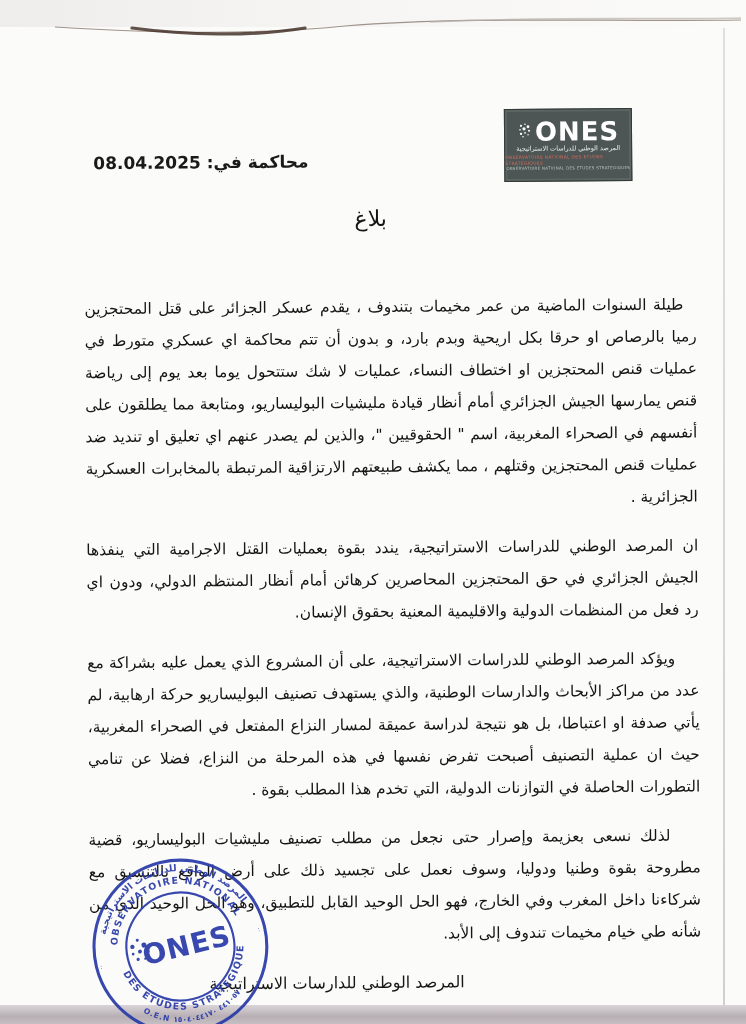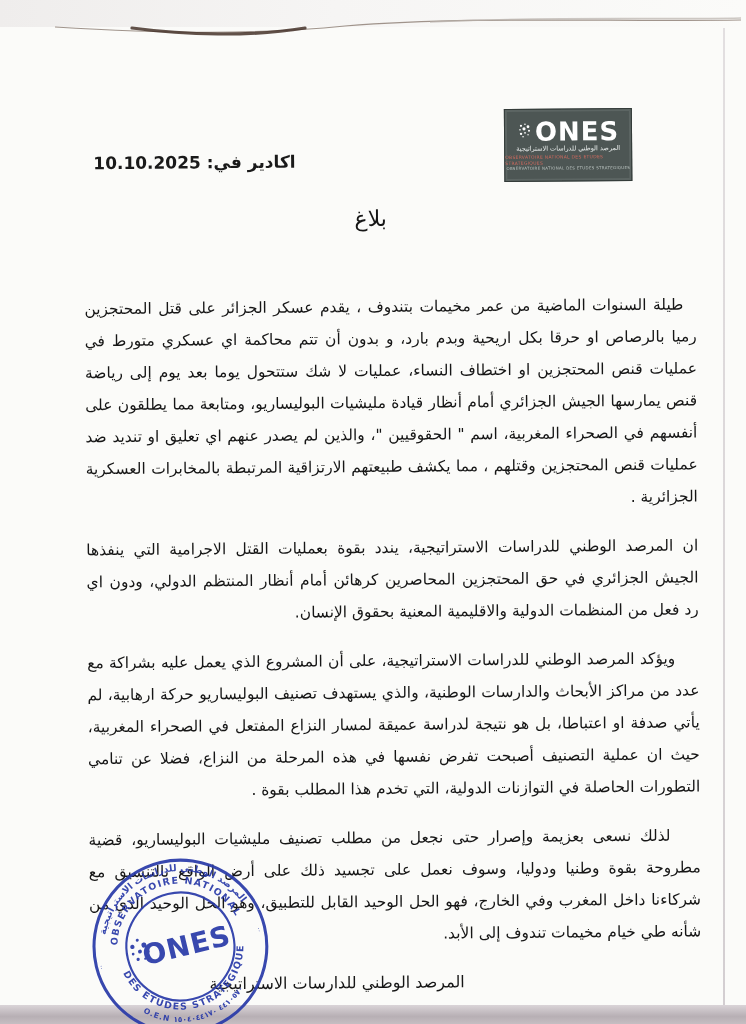--- a/index.html
+++ b/index.html
@@ -63,23 +63,23 @@
     <path d="M55,27 C150,33 250,36 345,26 C470,16 610,22 741,20" fill="none" stroke="#8a7a71" stroke-width="1.2" opacity="0.8"></path>
     <path d="M132,28 C185,35 250,37 305,28" fill="none" stroke="#45322a" stroke-width="3.2" stroke-linecap="round" opacity="0.85"></path>
     <path d="M430,22 C560,16 660,20 741,18" fill="none" stroke="#b9b2ad" stroke-width="1.5" opacity="0.7"></path>
   </svg>
   <div class="right-edge"></div>
   <div class="bottom-band"></div>
 
   <div class="content">
 
     <div class="date-line">
-      <span>اكادير في:</span>
+      <span>محاكمة في:</span>
       <span> </span>
-      <span>10.10.2025</span>
+      <span>08.04.2025</span>
     </div>
 
     <div class="logo">
       <div class="logo-row">
         <svg width="16" height="20" viewBox="0 0 16 20">
           <g fill="#ffffff">
             <circle cx="4" cy="4" r="1.1"></circle>
               <circle cx="8" cy="2.5" r="0.8"></circle>
             <circle cx="11" cy="5" r="1.4"></circle>
               <circle cx="3" cy="8" r="0.8"></circle>

